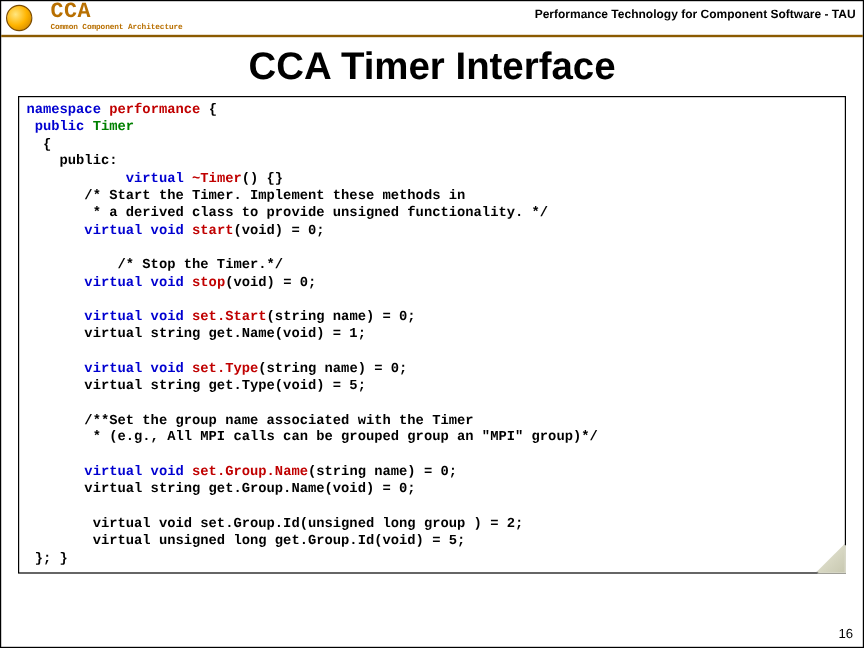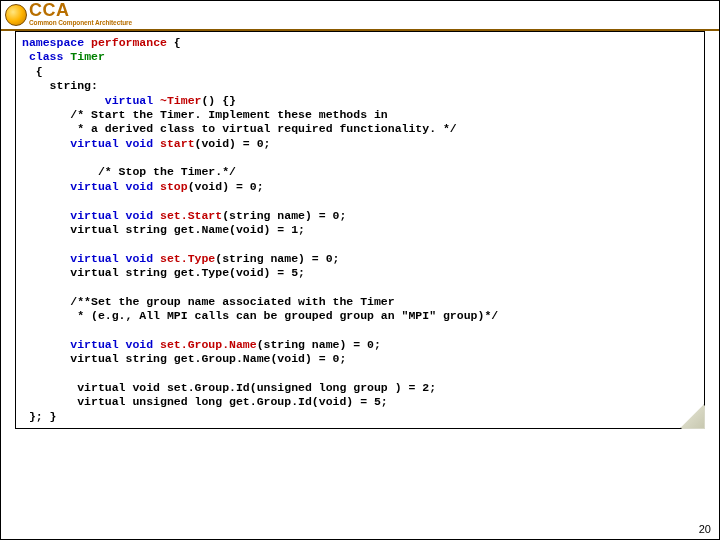--- a/index.html
+++ b/index.html
@@ -19,21 +19,22 @@
   .header {
     position: relative;
     height: 28px;
     border-bottom: 2px solid #8b5a00;
   }
   .cca-logo {
     position: absolute;
     left: 4px; top: 0;
     display: flex;
     align-items: flex-start;
-    gap: 2px;
+    gap: 15px;
+    font-family: Liberation Mono, monospace;
   }
   .cca-circle {
     width: 20px; height: 20px;
     border-radius: 50%;
     background: radial-gradient(circle at 35% 35%, #ffe680 0%, #ffb400 50%, #c07800 100%);
     border: 1px solid #7a4a00;
     margin-top: 3px;
   }
   .cca-text {
     display: flex; flex-direction: column;
@@ -129,31 +130,33 @@
 <div class="slide">
 
   <div class="header">
     <div class="cca-logo">
       <div class="cca-circle"></div>
       <div class="cca-text">
         <span class="cca-big">CCA</span>
         <span class="cca-small">Common Component Architecture</span>
       </div>
     </div>
+    <div class="tagline">Performance Technology for Component Software - TAU</div>
   </div>
 
+  <div class="title">CCA Timer Interface</div>
 
   <div class="code-box">
 <pre><span class="kw-blue">namespace</span><span class="kw-red"> performance</span><span> {</span>
-<span class="kw-blue"> class</span><span class="kw-grn"> Timer</span>
+<span class="kw-blue"> public</span><span class="kw-grn"> Timer</span>
 <span>  {</span>
-<span>    string:</span>
+<span>    public:</span>
 <span class="kw-blue">            virtual</span><span class="kw-red"> ~Timer</span><span>() {}</span>
 <span>       /* Start the Timer. Implement these methods in</span>
-<span>        * a derived class to virtual required functionality. */</span>
+<span>        * a derived class to provide unsigned functionality. */</span>
 <span class="kw-blue">       virtual void</span><span class="kw-red"> start</span><span>(void) = 0;</span>
 <span></span>
 <span>           /* Stop the Timer.*/</span>
 <span class="kw-blue">       virtual void</span><span class="kw-red"> stop</span><span>(void) = 0;</span>
 <span></span>
 <span class="kw-blue">       virtual void</span><span class="kw-red"> set.Start</span><span>(string name) = 0;</span>
 <span>       virtual string get.Name(void) = 1;</span>
 <span></span>
 <span class="kw-blue">       virtual void</span><span class="kw-red"> set.Type</span><span>(string name) = 0;</span>
 <span>       virtual string get.Type(void) = 5;</span>
@@ -163,14 +166,14 @@
 <span></span>
 <span class="kw-blue">       virtual void</span><span class="kw-red"> set.Group.Name</span><span>(string name) = 0;</span>
 <span>       virtual string get.Group.Name(void) = 0;</span>
 <span></span>
 <span>        virtual void set.Group.Id(unsigned long group ) = 2;</span>
 <span>        virtual unsigned long get.Group.Id(void) = 5;</span>
 <span> }; }</span></pre>
     <div class="code-corner"></div>
   </div>
 
-  <div class="page-num">20</div>
+  <div class="page-num">16</div>
 </div>
 
 </body></html>

